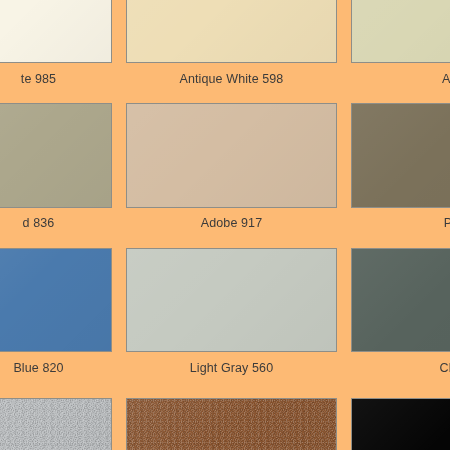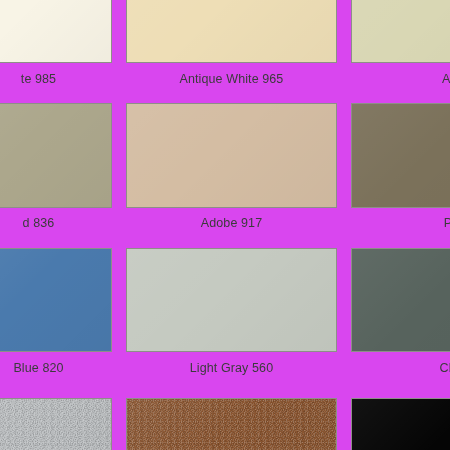--- a/index.html
+++ b/index.html
@@ -77,28 +77,28 @@
     font-size: 12.5px;
     line-height: 15px;
     color: #3b3b3b;
     white-space: nowrap;
     letter-spacing: 0.1px;
   }
 </style>
 </head>
 <body>
 
-<div id="swatch-grid" style="background: #d946ef; text-decoration: underline;">
+<div id="swatch-grid" style="background: #fdba74; text-decoration: underline;">
     <div class="swatch-cell" style="left: -35px; top: -40px; width: 147px; height: 130px;">
       <div class="swatch-chip" style="height: 103px; background: rgb(248, 244, 230); border-color: rgb(142, 142, 136);"></div>
       <div class="swatch-caption" style="top: 112px; color: rgb(59, 59, 59);">te 985</div>
     </div>
     <div class="swatch-cell" style="left: 126px; top: -40px; width: 211px; height: 130px;">
       <div class="swatch-chip" style="height: 103px; background: rgb(238, 222, 182); border-color: rgb(142, 142, 136);"></div>
-      <div class="swatch-caption" style="top: 112px; color: rgb(59, 59, 59);">Antique White 965</div>
+      <div class="swatch-caption" style="top: 112px; color: rgb(59, 59, 59);">Antique White 598</div>
     </div>
     <div class="swatch-cell" style="left: 351px; top: -40px; width: 211px; height: 130px;">
       <div class="swatch-chip" style="height: 103px; background: rgb(217, 215, 180); border-color: rgb(142, 142, 136);"></div>
       <div class="swatch-caption" style="top: 112px; color: rgb(59, 59, 59);">Almo</div>
     </div>
     <div class="swatch-cell" style="left: -35px; top: 103px; width: 147px; height: 131px;">
       <div class="swatch-chip" style="height: 105px; background: rgb(172, 167, 140); border-color: rgb(142, 142, 136);"></div>
       <div class="swatch-caption" style="top: 113px; color: rgb(59, 59, 59);">d 836</div>
     </div>
     <div class="swatch-cell" style="left: 126px; top: 103px; width: 211px; height: 131px;">

